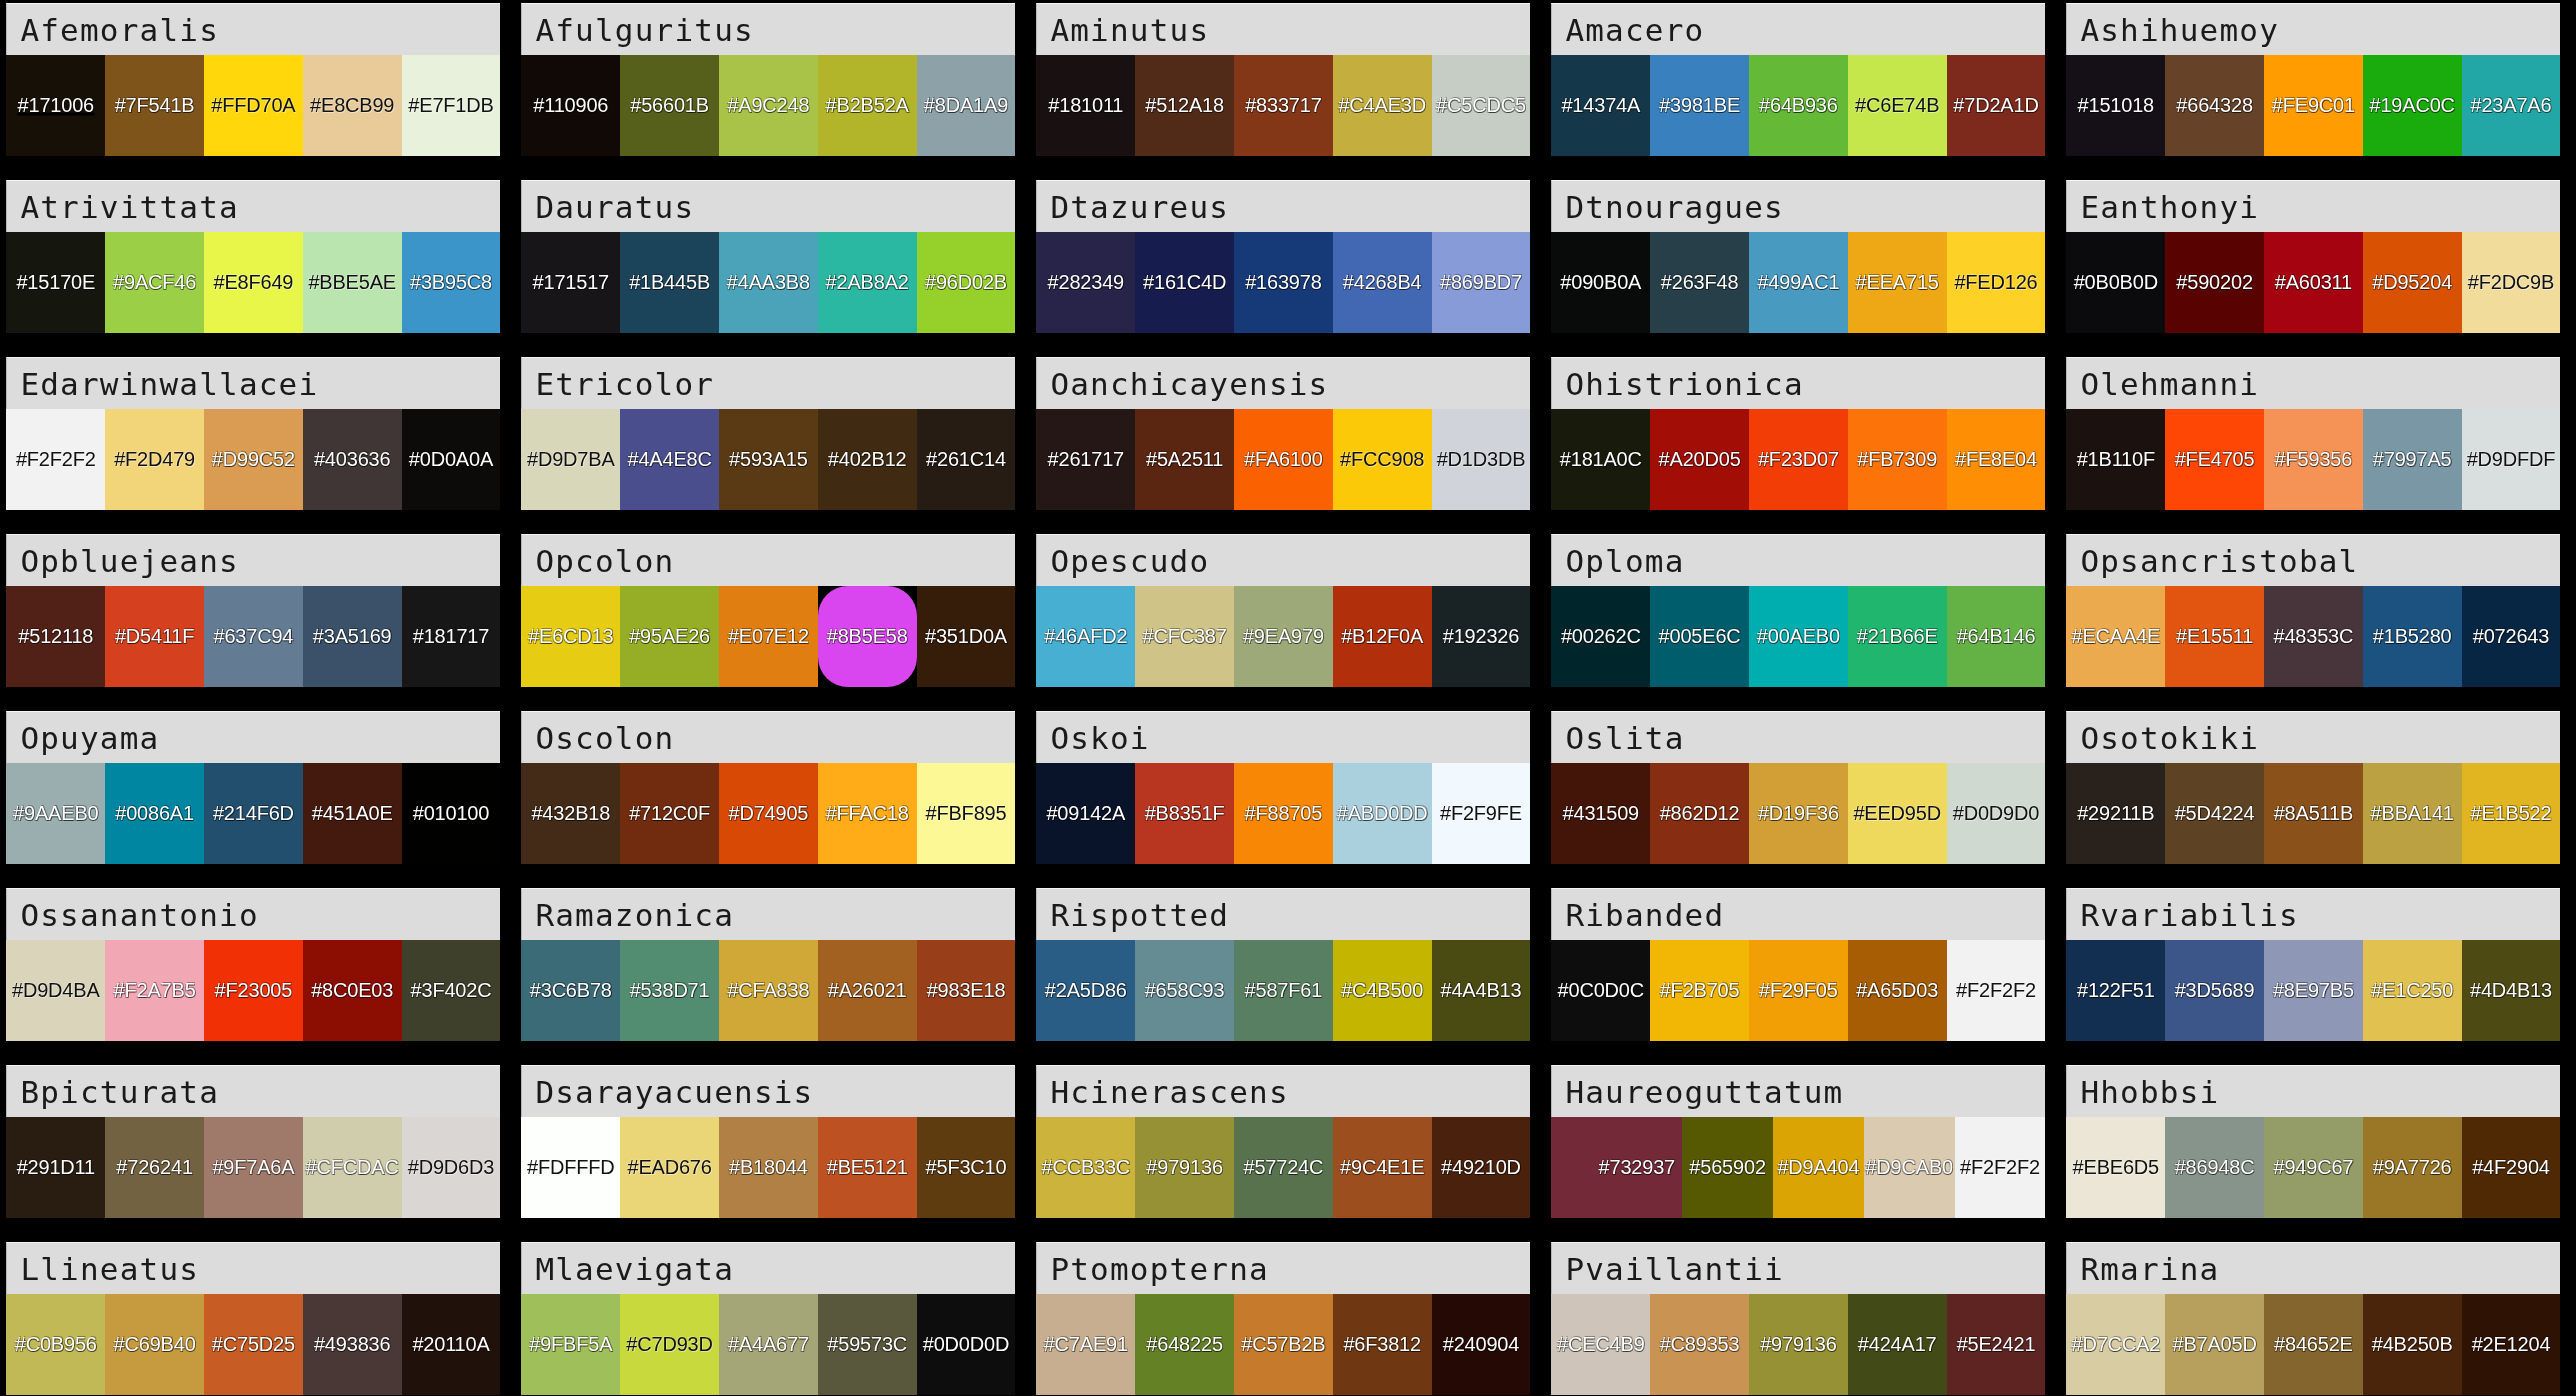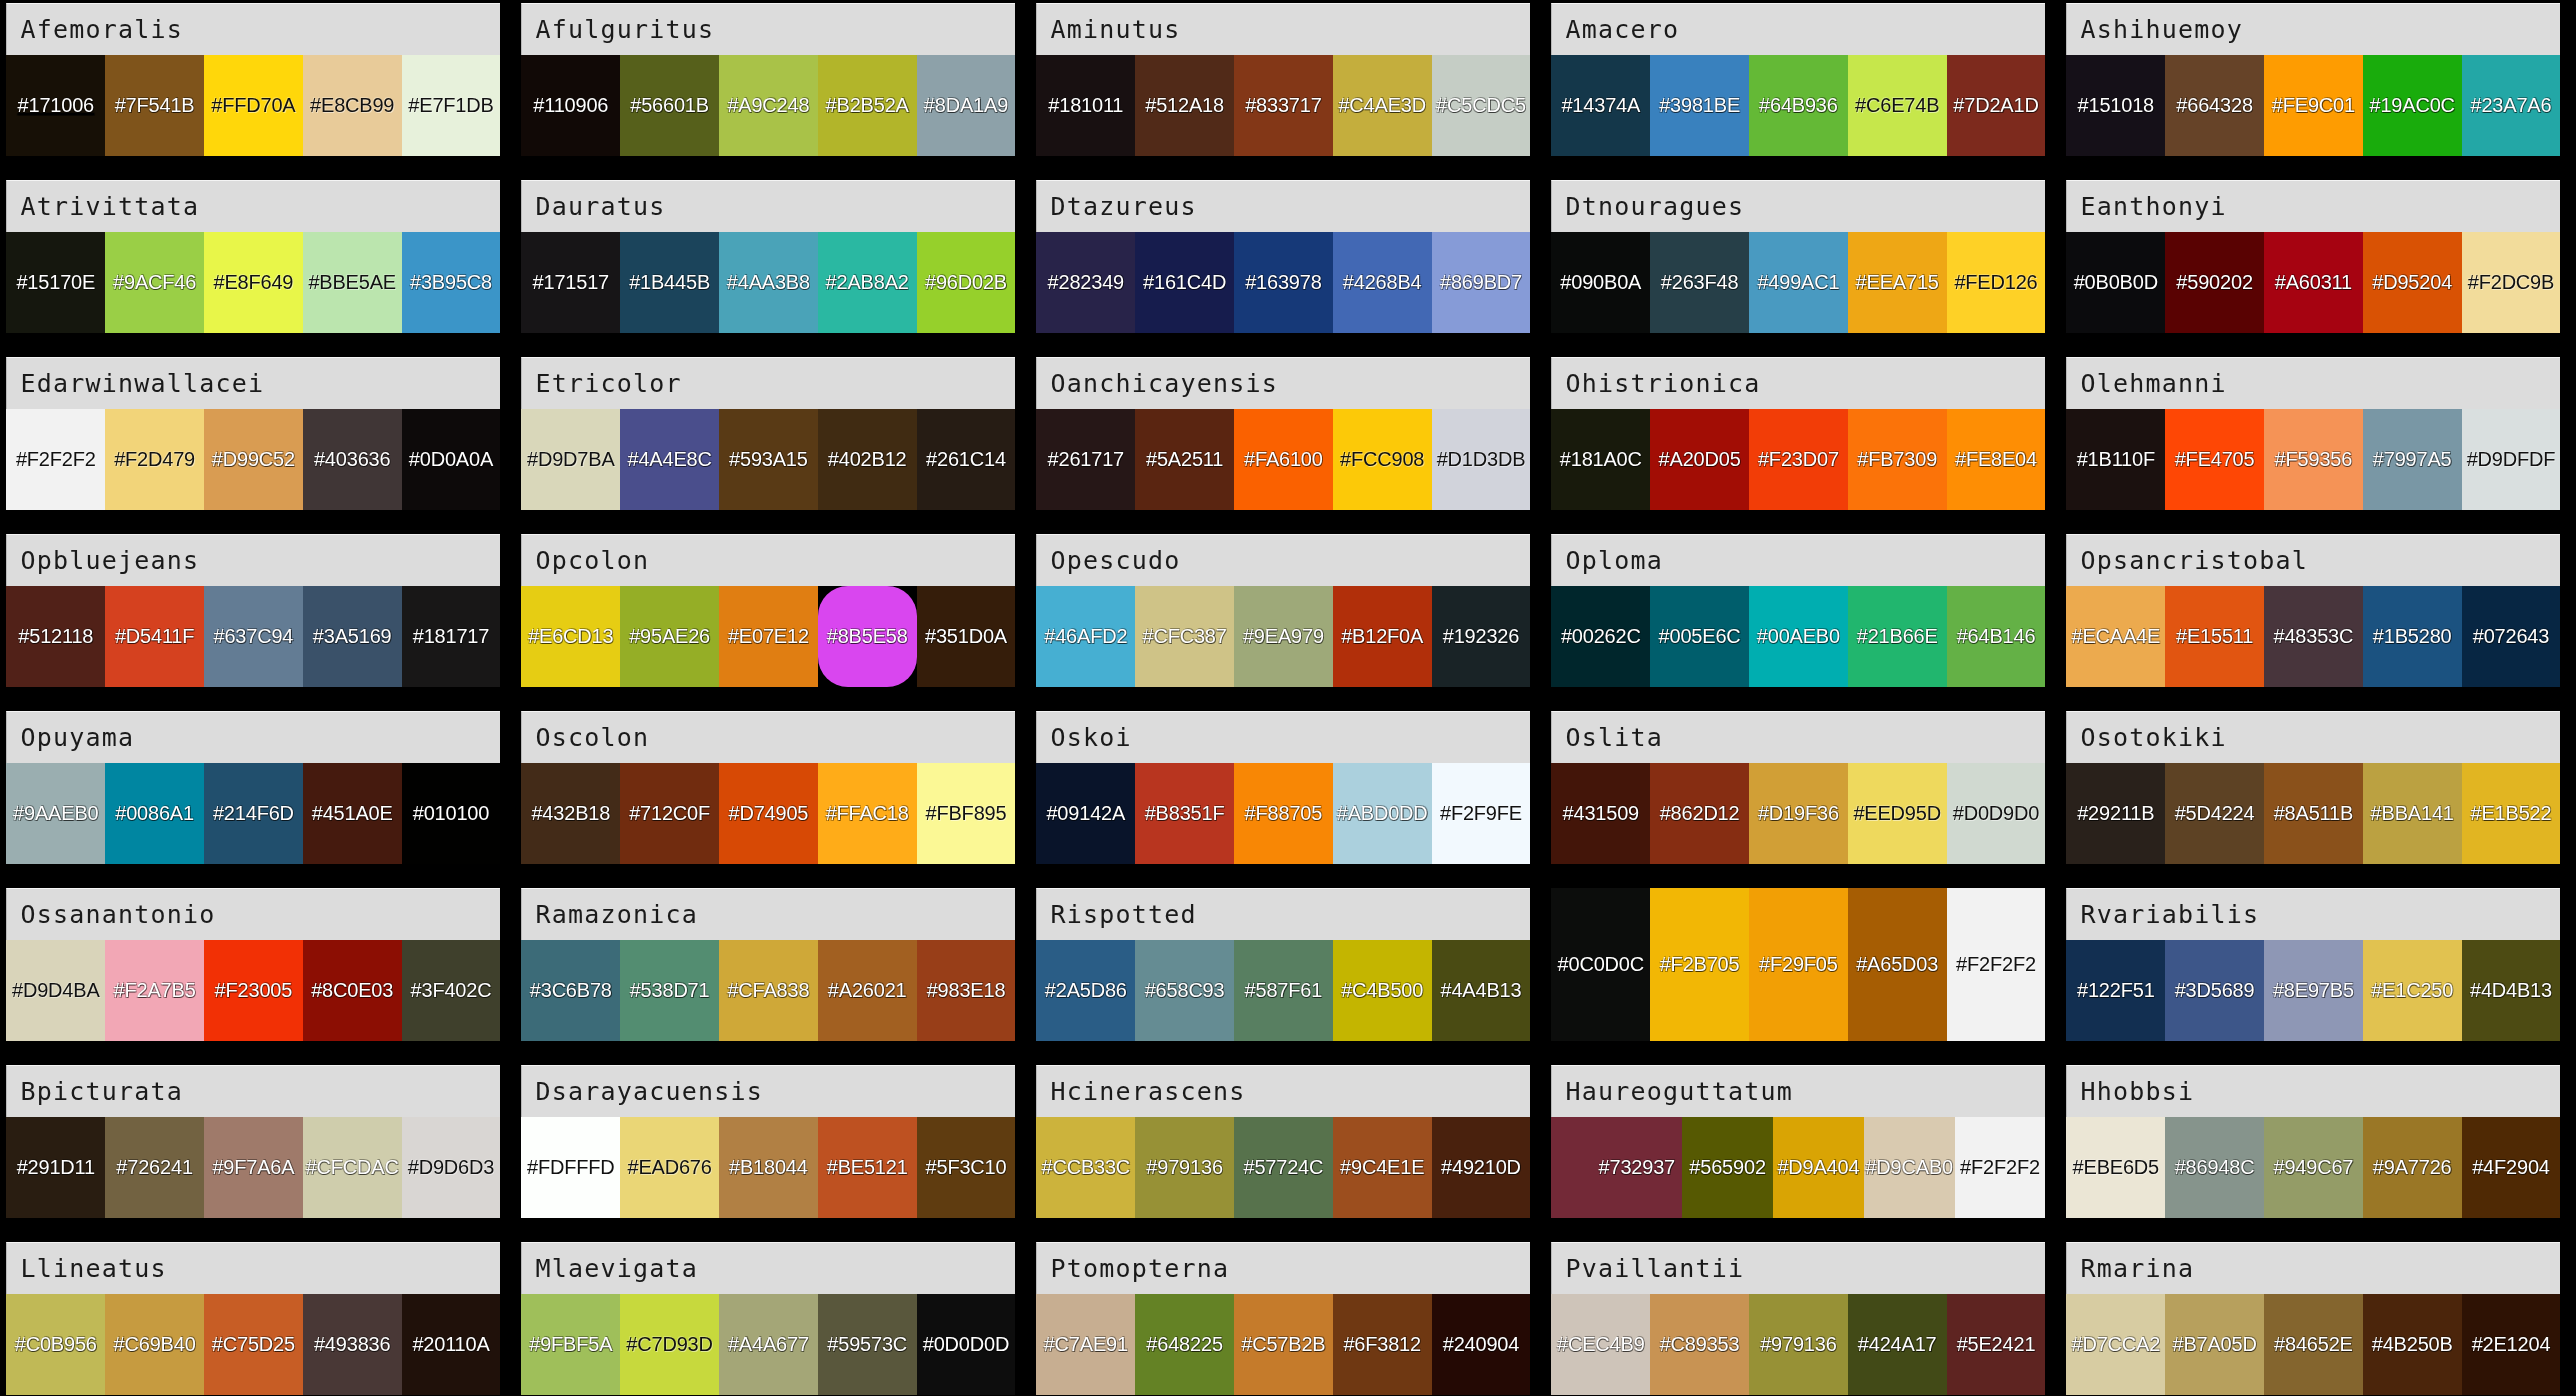--- a/index.html
+++ b/index.html
@@ -34,21 +34,21 @@
     display:flex;
     align-items:center;
     padding-left:13px;
     box-sizing:border-box;
     border-top:1.6px solid #f4f4f4;
     border-left:1.6px solid #b8b8b8;
     flex:0 0 auto;
   }
   .title-text{
     font-family:"DejaVu Sans Mono", monospace;
-    font-size:25px;
+    font-size:31px;
     letter-spacing:1.2px;
     color:#1a1a1a;
     white-space:nowrap;
   }
   .swatches{
     flex:1 1 auto;
     display:flex;
     min-height:0;
   }
   .swatch{
@@ -694,20 +694,23 @@
         </div>
         <div class="swatch" style="background: rgb(196, 181, 0);">
           <span class="hex light">#C4B500</span>
         </div>
         <div class="swatch" style="background: rgb(74, 75, 19);">
           <span class="hex light">#4A4B13</span>
         </div>
       </div>
     </div>
     <div class="card">
+      <div class="title-bar">
+        <span class="title-text">Ribanded</span>
+      </div>
       <div class="swatches">
         <div class="swatch" style="background: rgb(12, 13, 12);">
           <span class="hex light">#0C0D0C</span>
         </div>
         <div class="swatch" style="background: rgb(242, 183, 5);">
           <span class="hex light">#F2B705</span>
         </div>
         <div class="swatch" style="background: rgb(242, 159, 5);">
           <span class="hex light">#F29F05</span>
         </div>

